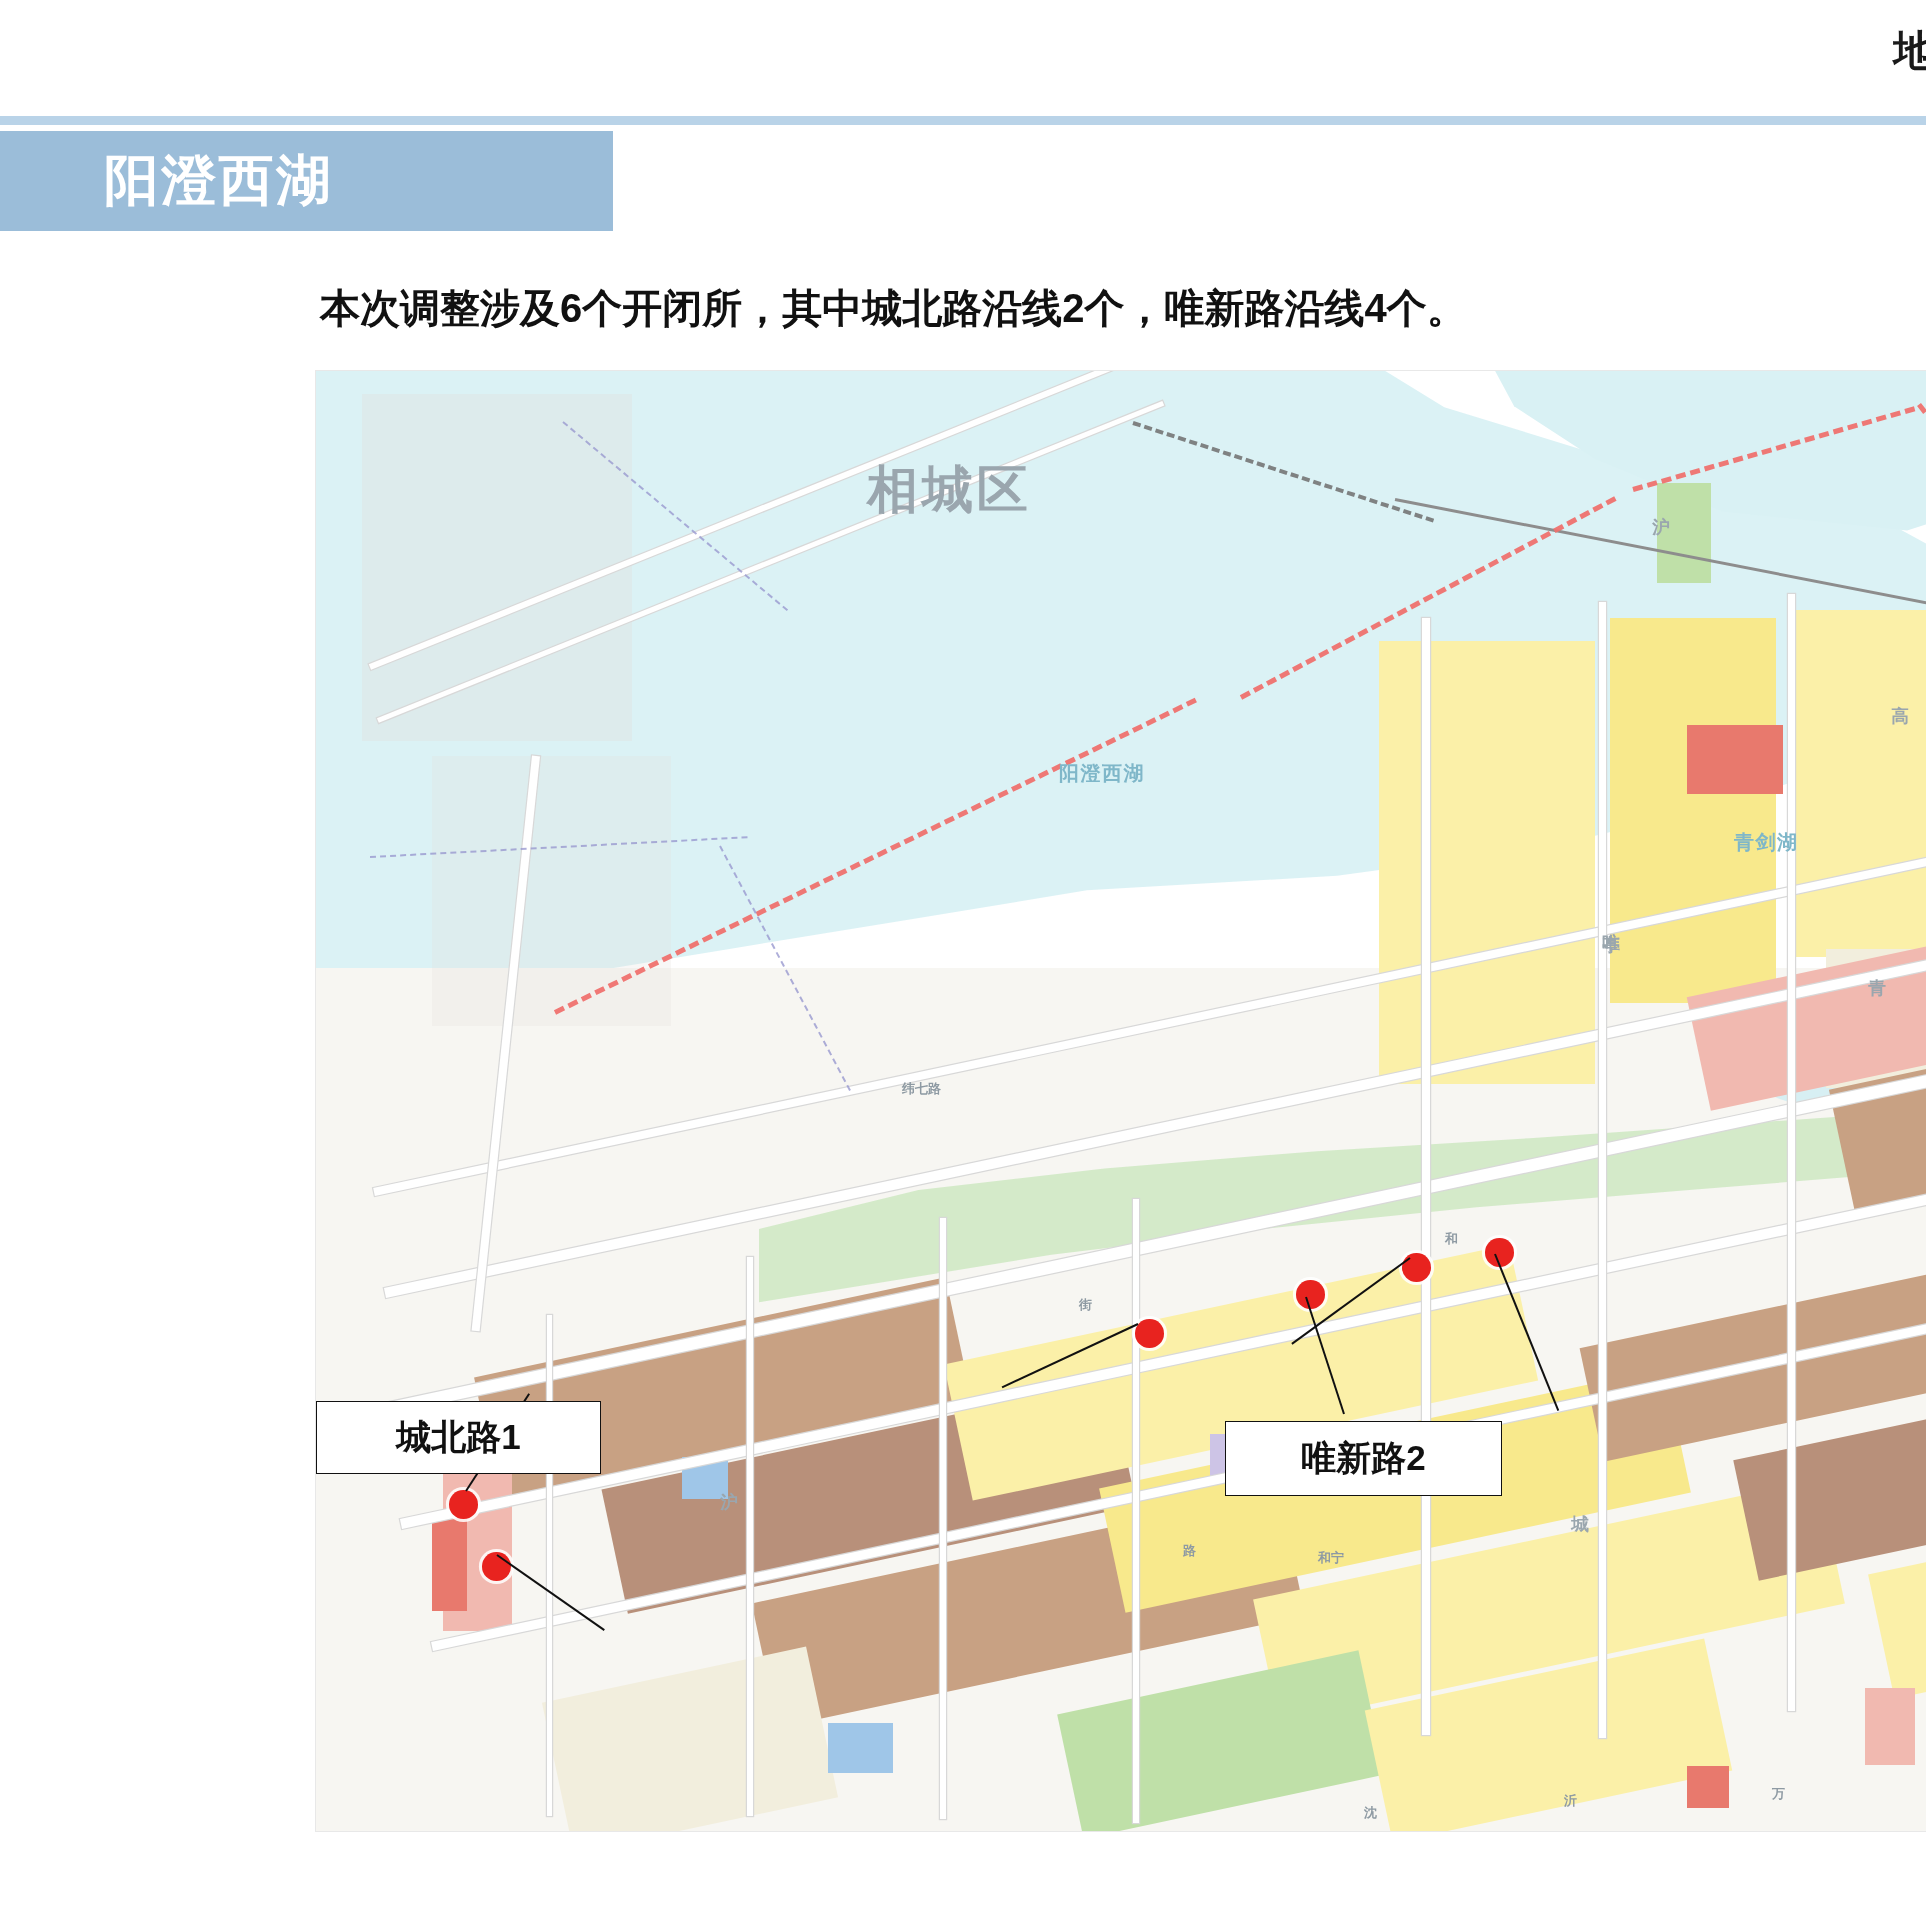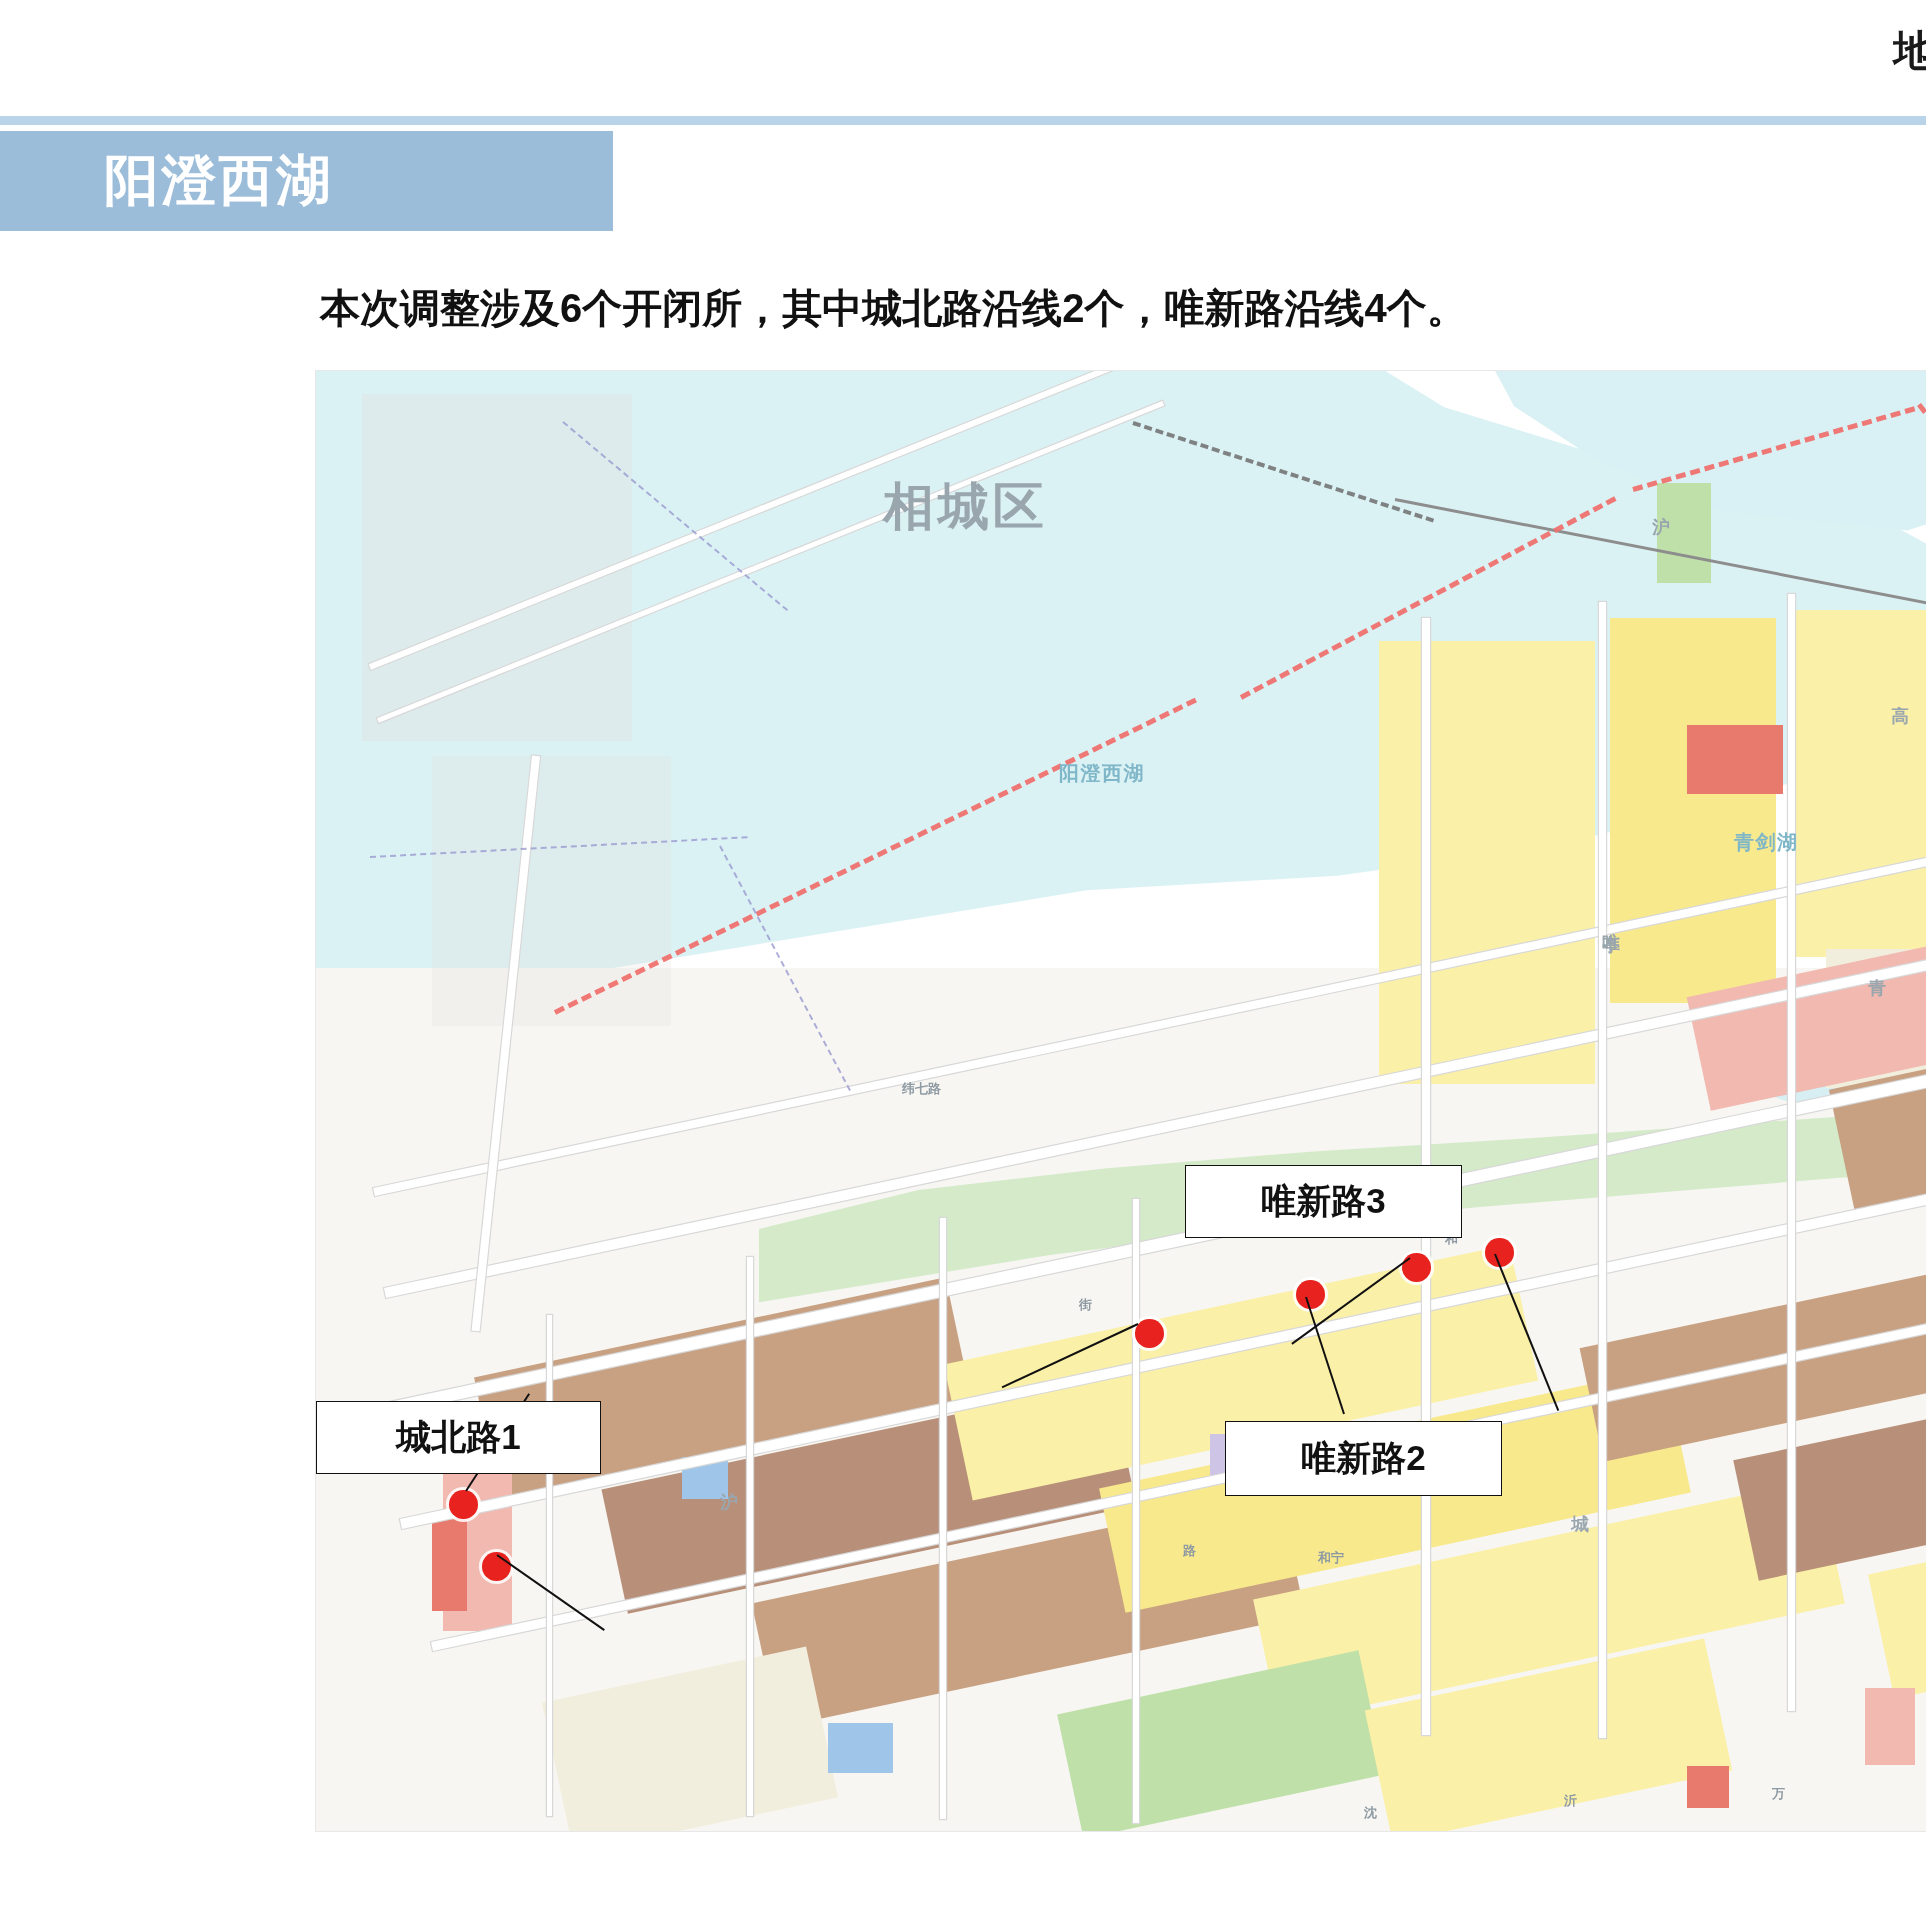--- a/index.html
+++ b/index.html
@@ -218,21 +218,21 @@
 
     <div class="dash-red" style="left:239px;top:639px;width:713px;transform:rotate(-26deg);"></div>
     <div class="dash-red" style="left:925px;top:324px;width:424px;transform:rotate(-28deg);"></div>
     <div class="dash-red" style="left:1317px;top:116px;width:293px;transform:rotate(-16deg);"></div>
     <div class="dash-red" style="left:1603px;top:31px;width:162px;transform:rotate(52deg);"></div>
     <div class="dash-grey" style="left:817px;top:50px;width:316px;transform:rotate(18deg);"></div>
     <div class="dash-purple" style="left:54px;top:485px;width:378px;transform:rotate(-3deg);"></div>
     <div class="dash-purple" style="left:404px;top:474px;width:277px;transform:rotate(62deg);"></div>
     <div class="dash-purple" style="left:247px;top:50px;width:293px;transform:rotate(40deg);"></div>
 
-    <div class="map-label district" style="left:551px;top:102px;margin-left:16px;">相城区</div>
+    <div class="map-label district" style="left:551px;top:85px;">相城区</div>
     <div class="map-label lake" style="left:743px;top:389px;">阳澄西湖</div>
 
     <div class="map-label lake" style="left:1418px;top:458px;">青剑湖</div>
 
     <div class="map-label vert" style="left:1333px;top:131px;">沪</div>
     <div class="map-label vert" style="left:1572px;top:320px;">高</div>
 
     <div class="map-label vert" style="left:1252px;top:1129px;">城</div>
     <div class="map-label vert" style="left:401px;top:1106px;">沪</div>
     <div class="map-label small" style="left:586px;top:709px;">纬七路</div>
@@ -255,17 +255,16 @@
 
     <div class="leader" style="left:150px;top:1119px;width:116px;transform:rotate(-57deg);"></div>
     <div class="leader" style="left:181px;top:1183px;width:131px;transform:rotate(35deg);"></div>
     <div class="leader" style="left:822px;top:952px;width:150px;transform:rotate(-205deg);"></div>
     <div class="leader" style="left:990px;top:925px;width:123px;transform:rotate(72deg);"></div>
     <div class="leader" style="left:1094px;top:886px;width:146px;transform:rotate(-216deg);"></div>
     <div class="leader" style="left:1179px;top:882px;width:169px;transform:rotate(68deg);"></div>
 
     <div class="callout" style="left:0px;top:1030px;width:285px;height:73px;">城北路1</div>
     <div class="callout" style="left:909px;top:1050px;width:277px;height:75px;">唯新路2</div>
-    <div class="callout" style="left:869px;top:794px;width:277px;height:73px;">唯新路3</div>
 
   </div>
 </div>
 
 
 </body></html>

